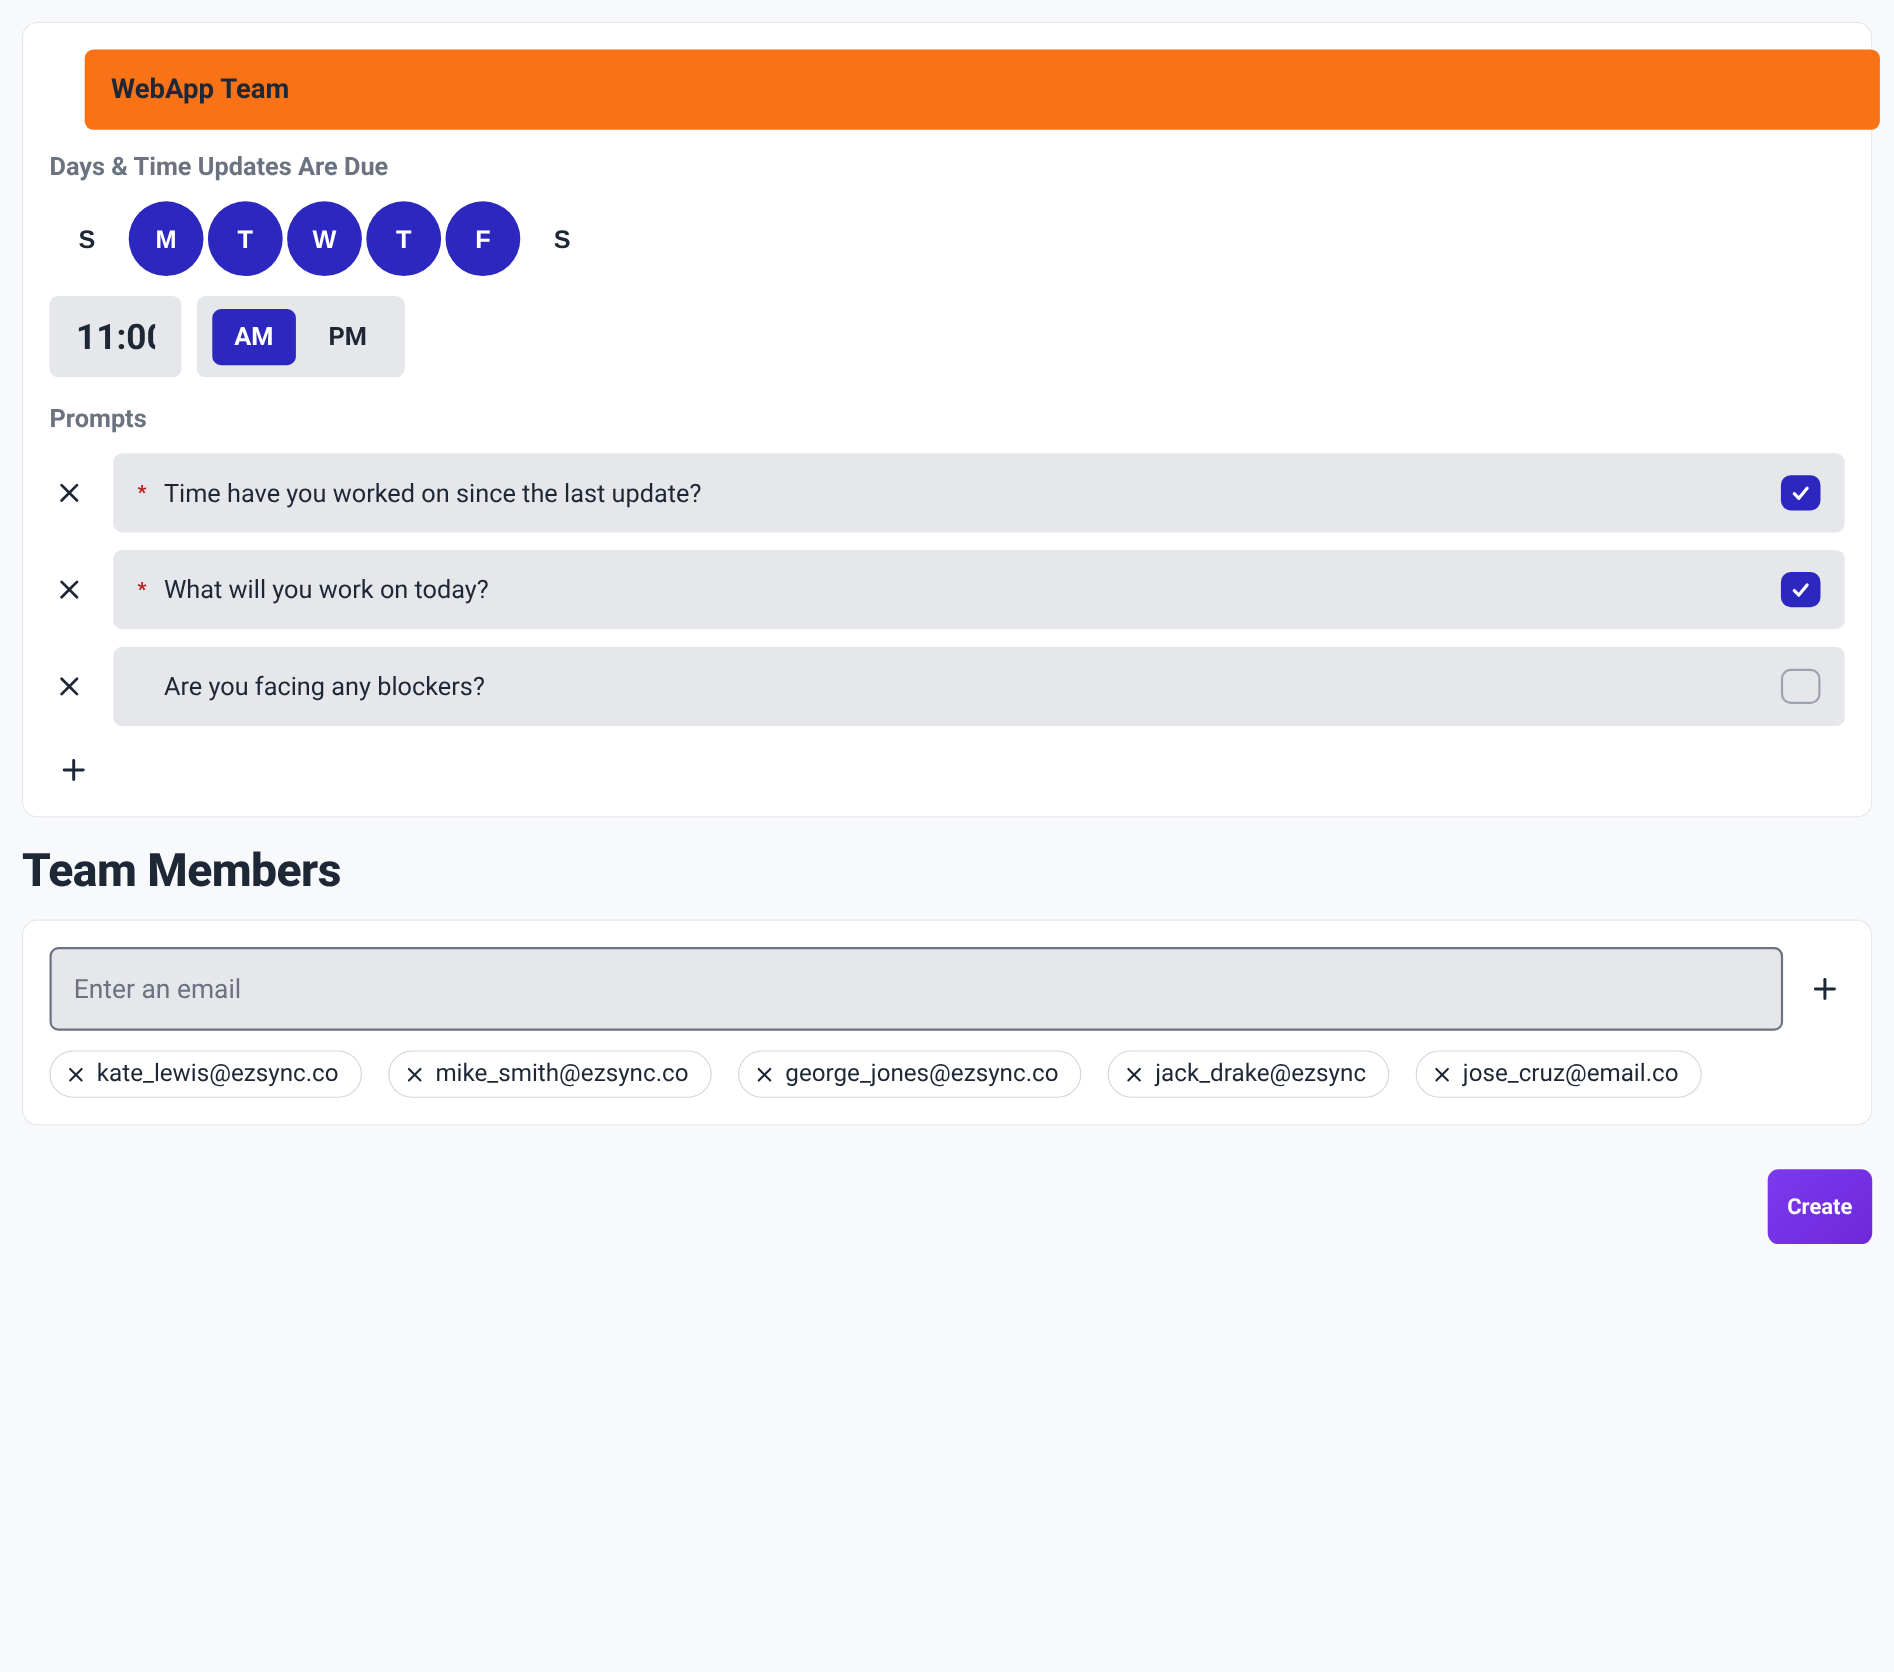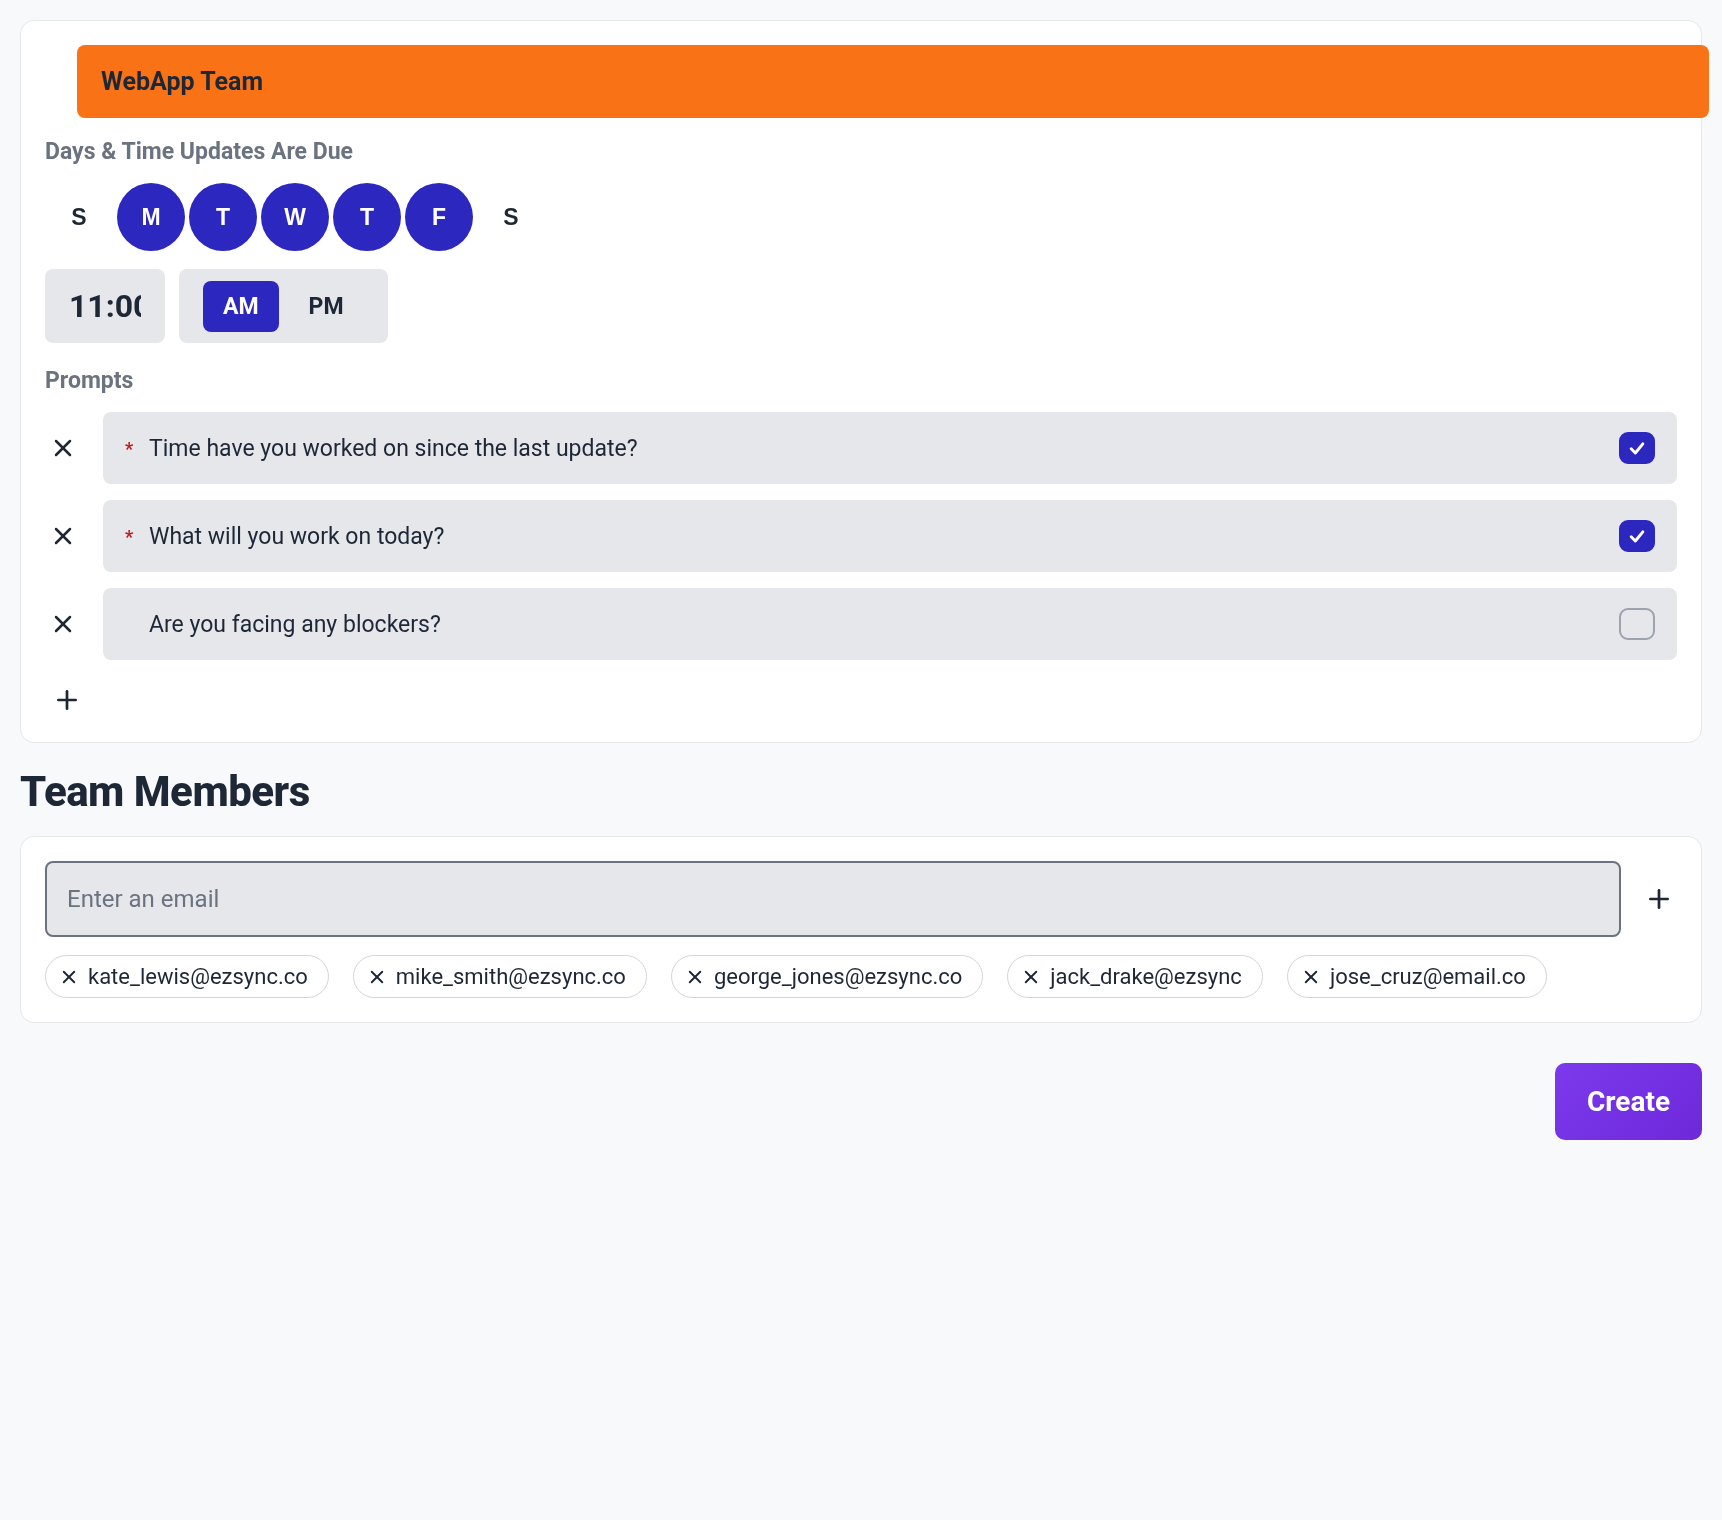--- a/index.html
+++ b/index.html
@@ -73,21 +73,21 @@
     color: #1e2736;
     width: 120px;
     text-align: center;
     font-family: inherit;
   }
   .ampm-group {
     background: #e5e7eb;
     border-radius: 8px;
     display: flex;
     align-items: center;
-    padding: 10px 24px;
+    padding: 10px 14px;
     gap: 10px;
   }
   .ampm-btn {
     border: none;
     background: transparent;
     font-size: 23px;
     font-weight: 700;
     padding: 12px 20px;
     border-radius: 8px;
     cursor: pointer;
@@ -205,22 +205,22 @@
   .footer-row {
     display: flex;
     justify-content: flex-end;
     margin-top: 40px;
   }
   .create-btn {
     background: linear-gradient(135deg, #7c3aed, #6d28d9);
     color: #fff;
     border: none;
     border-radius: 10px;
-    padding: 22px 32px;
-    font-size: 28px;
+    padding: 22px 18px;
+    font-size: 20px;
     font-weight: 700;
     cursor: pointer;
     font-family: inherit;
   }
 </style>
 </head>
 <body>
 
 <div class="card">
 

